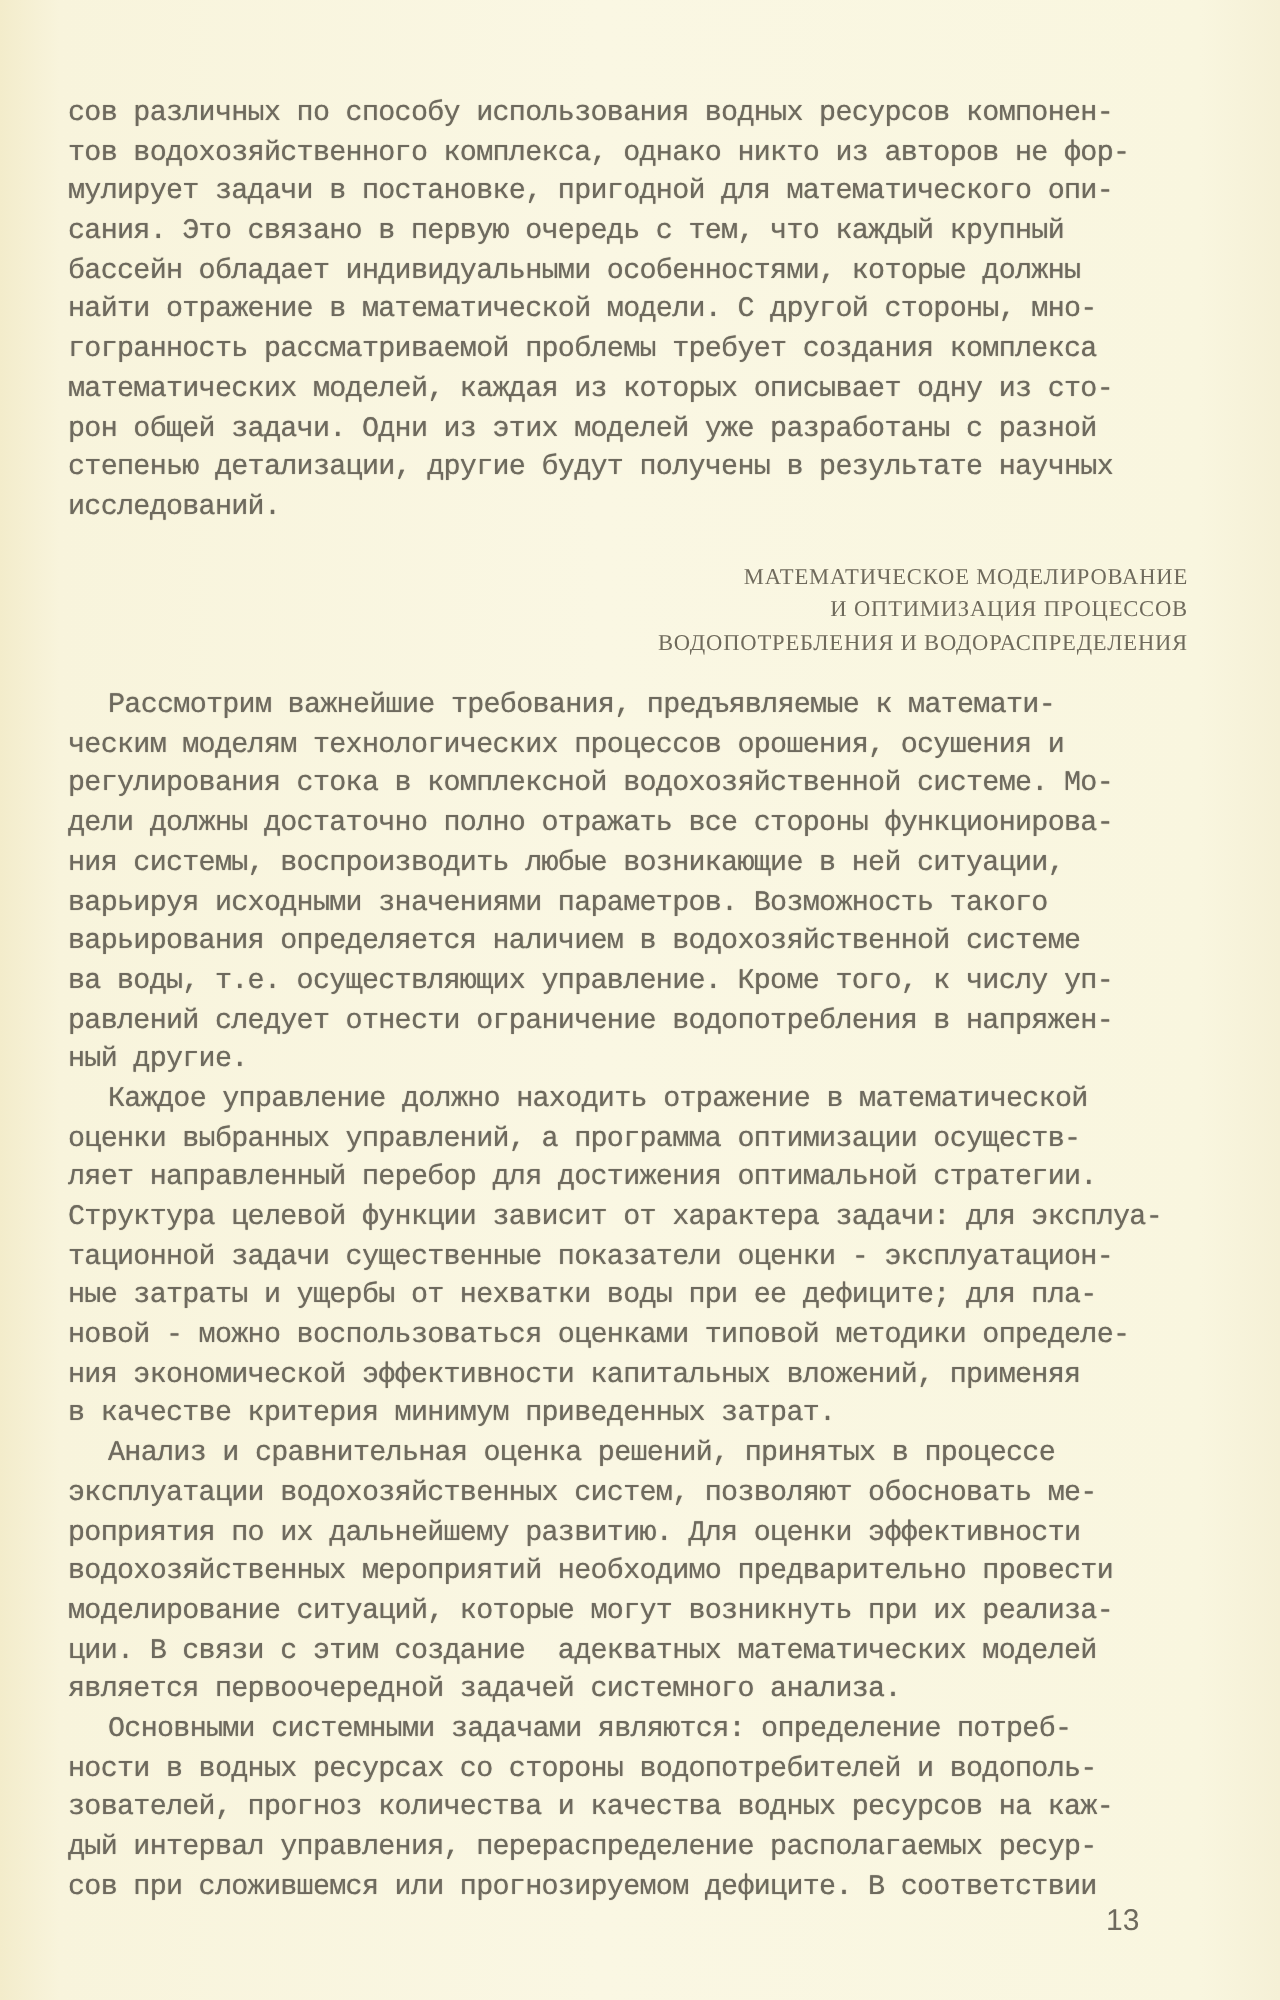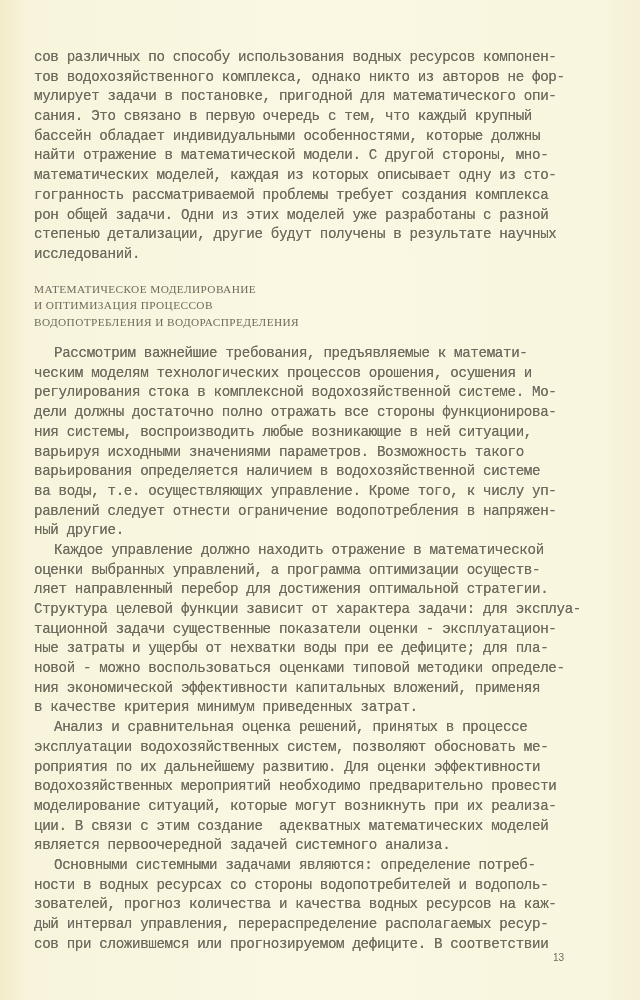--- a/index.html
+++ b/index.html
@@ -15,42 +15,42 @@
   .line {
     font-size: 14.2px; line-height: 19.7px; height: 19.7px;
     white-space: pre; letter-spacing: -0.35px;
     text-shadow: 0 0 0.5px #8a8577;
   }
   .indent { padding-left: 20px; }
   .heading-block { margin-top: 16px; margin-bottom: 14px; text-align: center; }
   .heading {
     font-family: "Liberation Serif", "DejaVu Serif", serif;
     font-size: 11.3px; line-height: 16.5px; letter-spacing: 0.4px;
-    color: #6f6a5c; text-align: left; white-space: pre;
+    color: #6f6a5c; text-align: right; white-space: pre;
   }
   .page-number {
     position: absolute; left: 553px; top: 952px;
     font-family: "Liberation Sans", "DejaVu Sans", sans-serif;
-    font-size: 10px; color: #6e6a5e;
+    font-size: 15px; color: #6e6a5e;
   }
 </style>
 </head>
 <body>
 
 <div class="page">
 
   <div>
     <div class="line">сов различных по способу использования водных ресурсов компонен-</div>
     <div class="line">тов водохозяйственного комплекса, однако никто из авторов не фор-</div>
     <div class="line">мулирует задачи в постановке, пригодной для математического опи-</div>
     <div class="line">сания. Это связано в первую очередь с тем, что каждый крупный</div>
     <div class="line">бассейн обладает индивидуальными особенностями, которые должны</div>
     <div class="line">найти отражение в математической модели. С другой стороны, мно-</div>
+    <div class="line">гогранность рассматриваемой проблемы требует создания комплекса</div>
     <div class="line">математических моделей, каждая из которых описывает одну из сто-</div>
-    <div class="line">гогранность рассматриваемой проблемы требует создания комплекса</div>
     <div class="line">рон общей задачи. Одни из этих моделей уже разработаны с разной</div>
     <div class="line">степенью детализации, другие будут получены в результате научных</div>
     <div class="line">исследований.</div>
   </div>
 
   <div class="heading-block">
     <div class="heading">МАТЕМАТИЧЕСКОЕ МОДЕЛИРОВАНИЕ</div>
     <div class="heading">И ОПТИМИЗАЦИЯ ПРОЦЕССОВ</div>
     <div class="heading">ВОДОПОТРЕБЛЕНИЯ И ВОДОРАСПРЕДЕЛЕНИЯ</div>
   </div>

